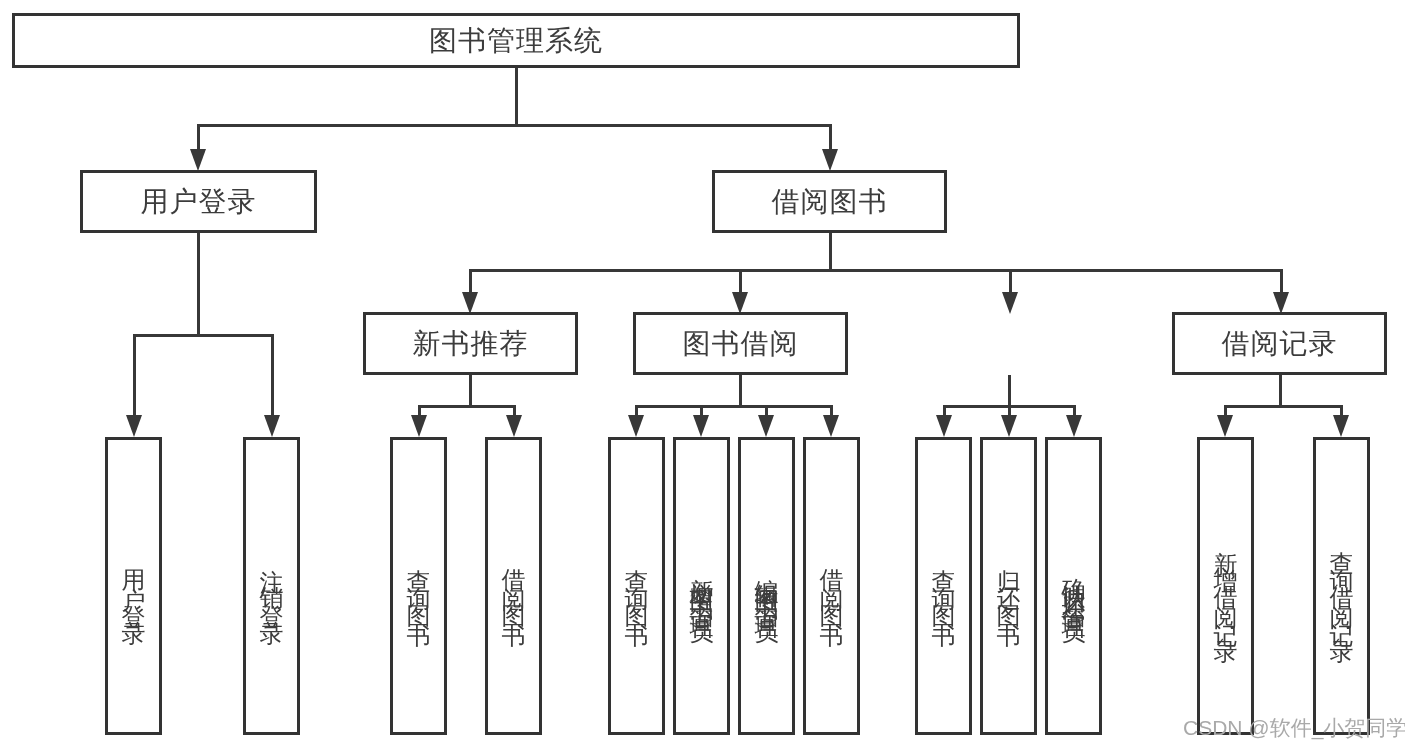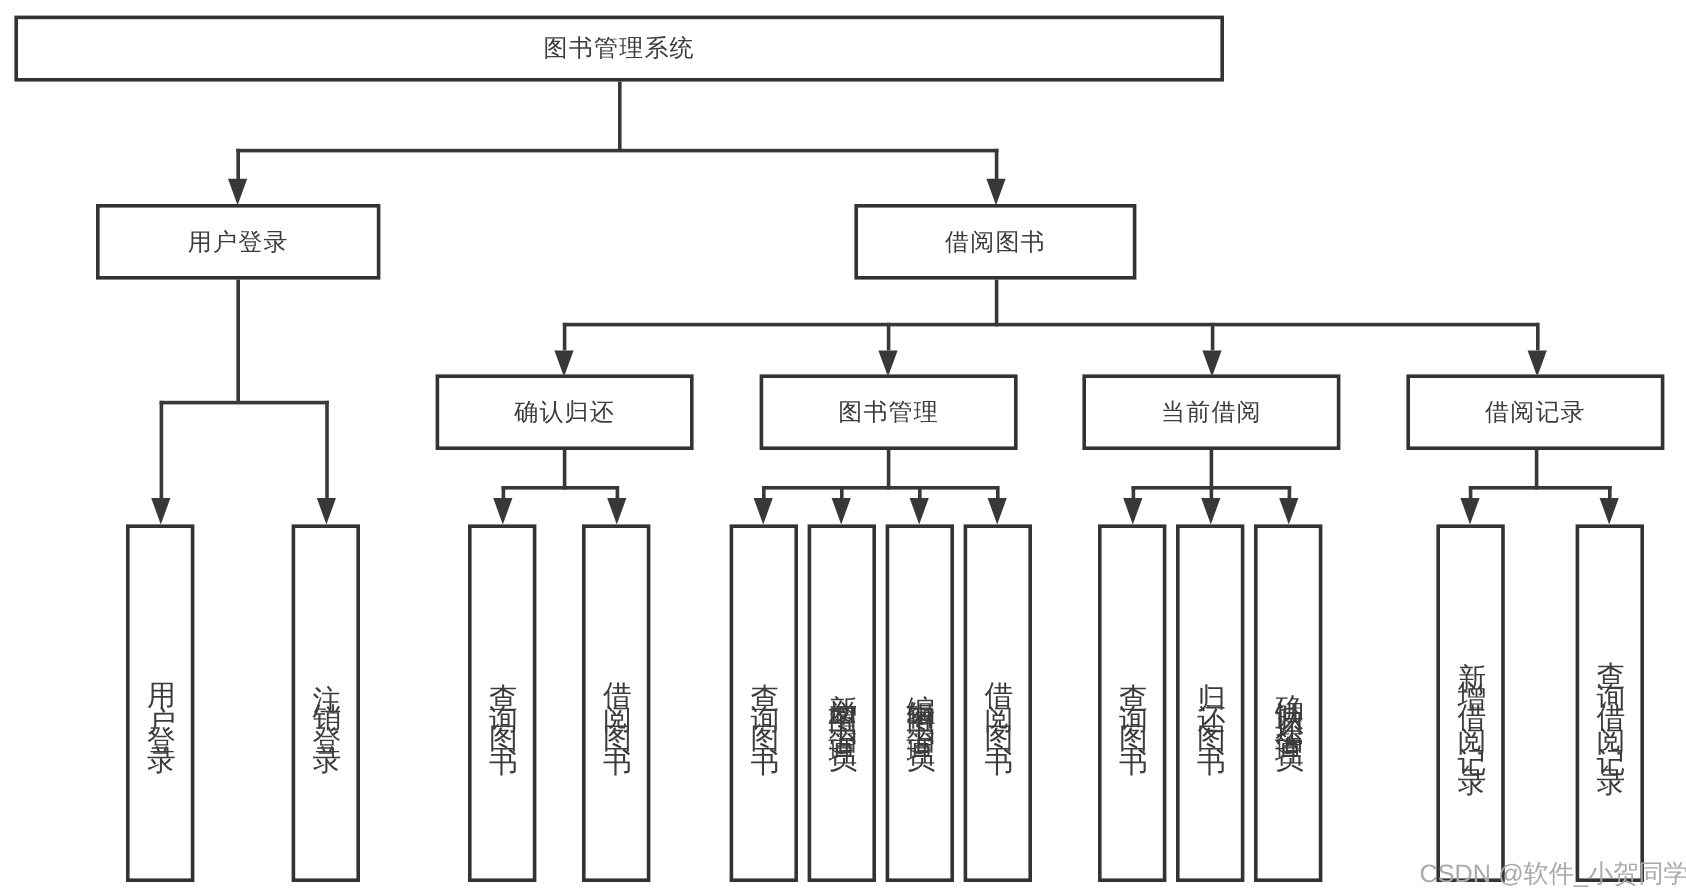--- a/index.html
+++ b/index.html
@@ -12,21 +12,21 @@
     overflow: hidden;
   }
   .hbox {
     position: absolute;
     box-sizing: border-box;
     border: 3px solid #333333;
     background: #ffffff;
     display: flex;
     align-items: center;
     justify-content: center;
-    font-size: 20px;
+    font-size: 28px;
     color: #3c3c3c;
     letter-spacing: 1px;
   }
   .leaf {
     position: absolute;
     box-sizing: border-box;
     top: 437px;
     width: 57px;
     height: 298px;
     border: 3px solid #333333;
@@ -117,27 +117,24 @@
   <div class="vline" style="left:469px;  top:269px; height:23px;"></div>
   <div class="ahead" style="left:462px;  top:292px;"></div>
   <div class="vline" style="left:739px;  top:269px; height:23px;"></div>
   <div class="ahead" style="left:732px;  top:292px;"></div>
   <div class="vline" style="left:1009px; top:269px; height:23px;"></div>
   <div class="ahead" style="left:1002px; top:292px;"></div>
   <div class="vline" style="left:1280px; top:269px; height:23px;"></div>
   <div class="ahead" style="left:1273px; top:292px;"></div>
 
   <div class="hbox" id="node-l3-0">
-    <span>确认归还</span>
+    <span>新书推荐</span>
   </div>
   <div class="hbox" id="node-l3-1">
-    <span>图书管理</span>
-  </div>
-  <div class="hbox" id="node-l3-2">
-    <span>当前借阅</span>
+    <span>图书借阅</span>
   </div>
   <div class="hbox" id="node-l3-3">
     <span>借阅记录</span>
   </div>
 
   <div class="vline" style="left:469px; top:375px; height:33px;"></div>
   <div class="hline" style="left:418px; top:405px; width:97px;"></div>
   <div class="vline" style="left:418px; top:405px; height:12px;"></div>
   <div class="ahead" style="left:411px; top:415px;"></div>
   <div class="vline" style="left:513px; top:405px; height:12px;"></div>

